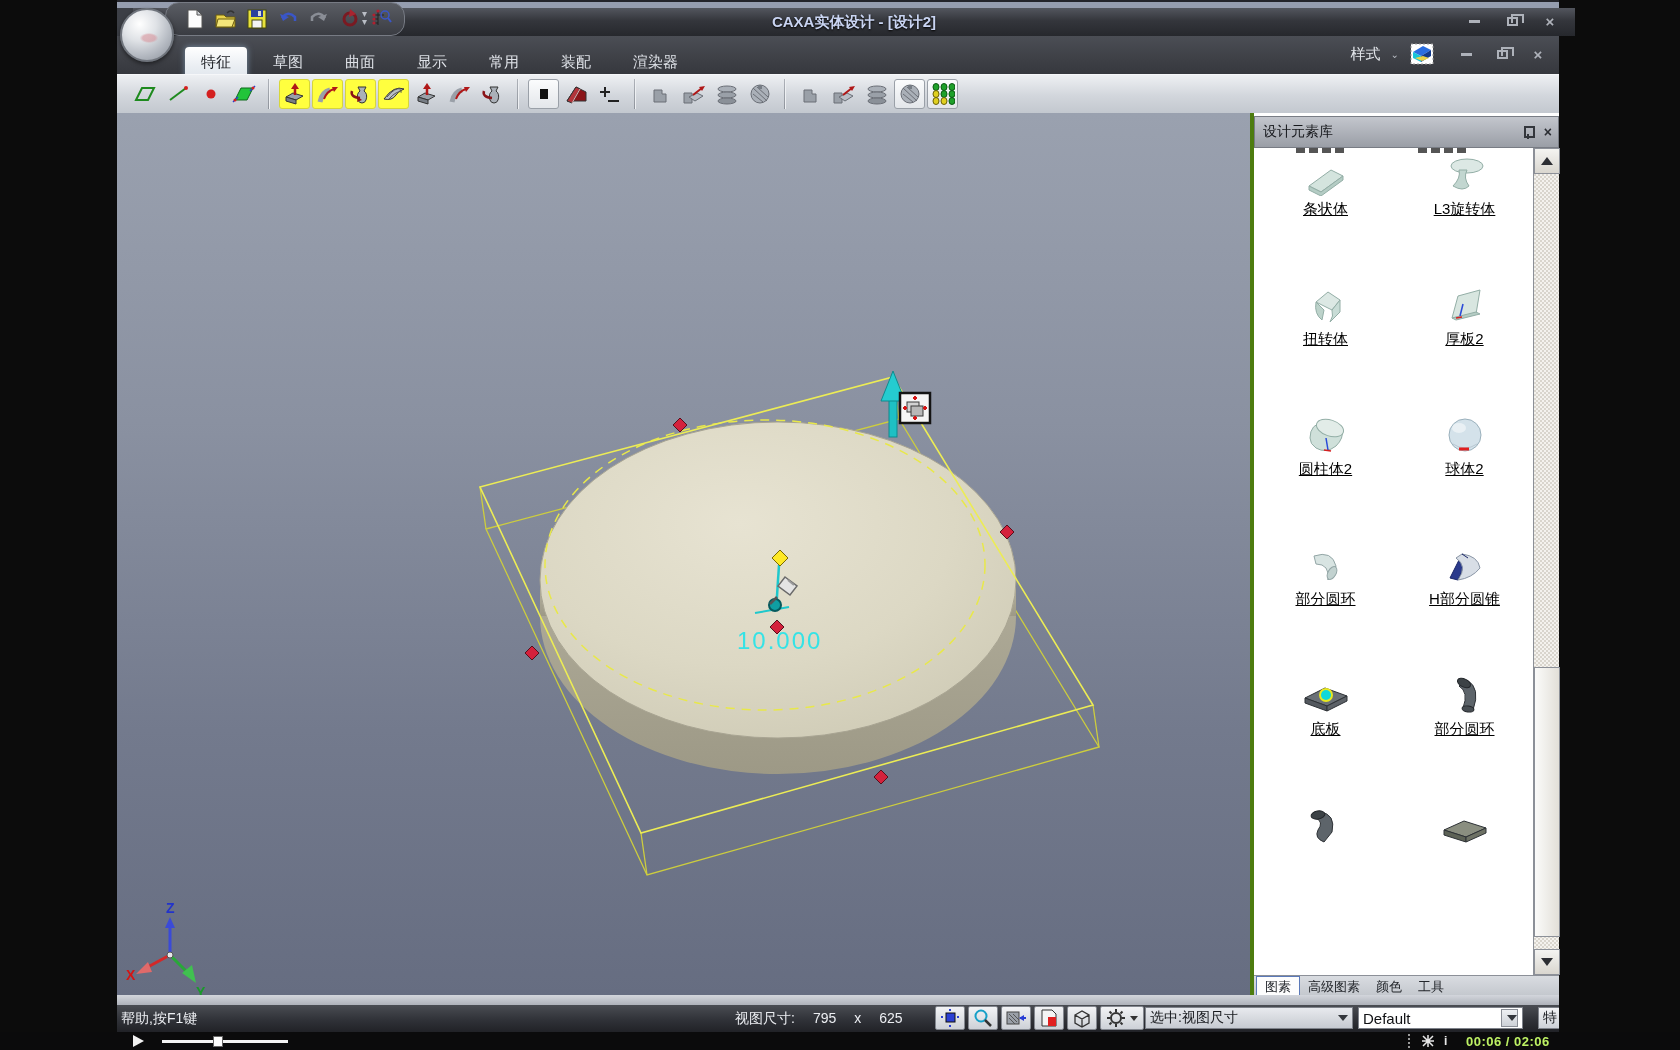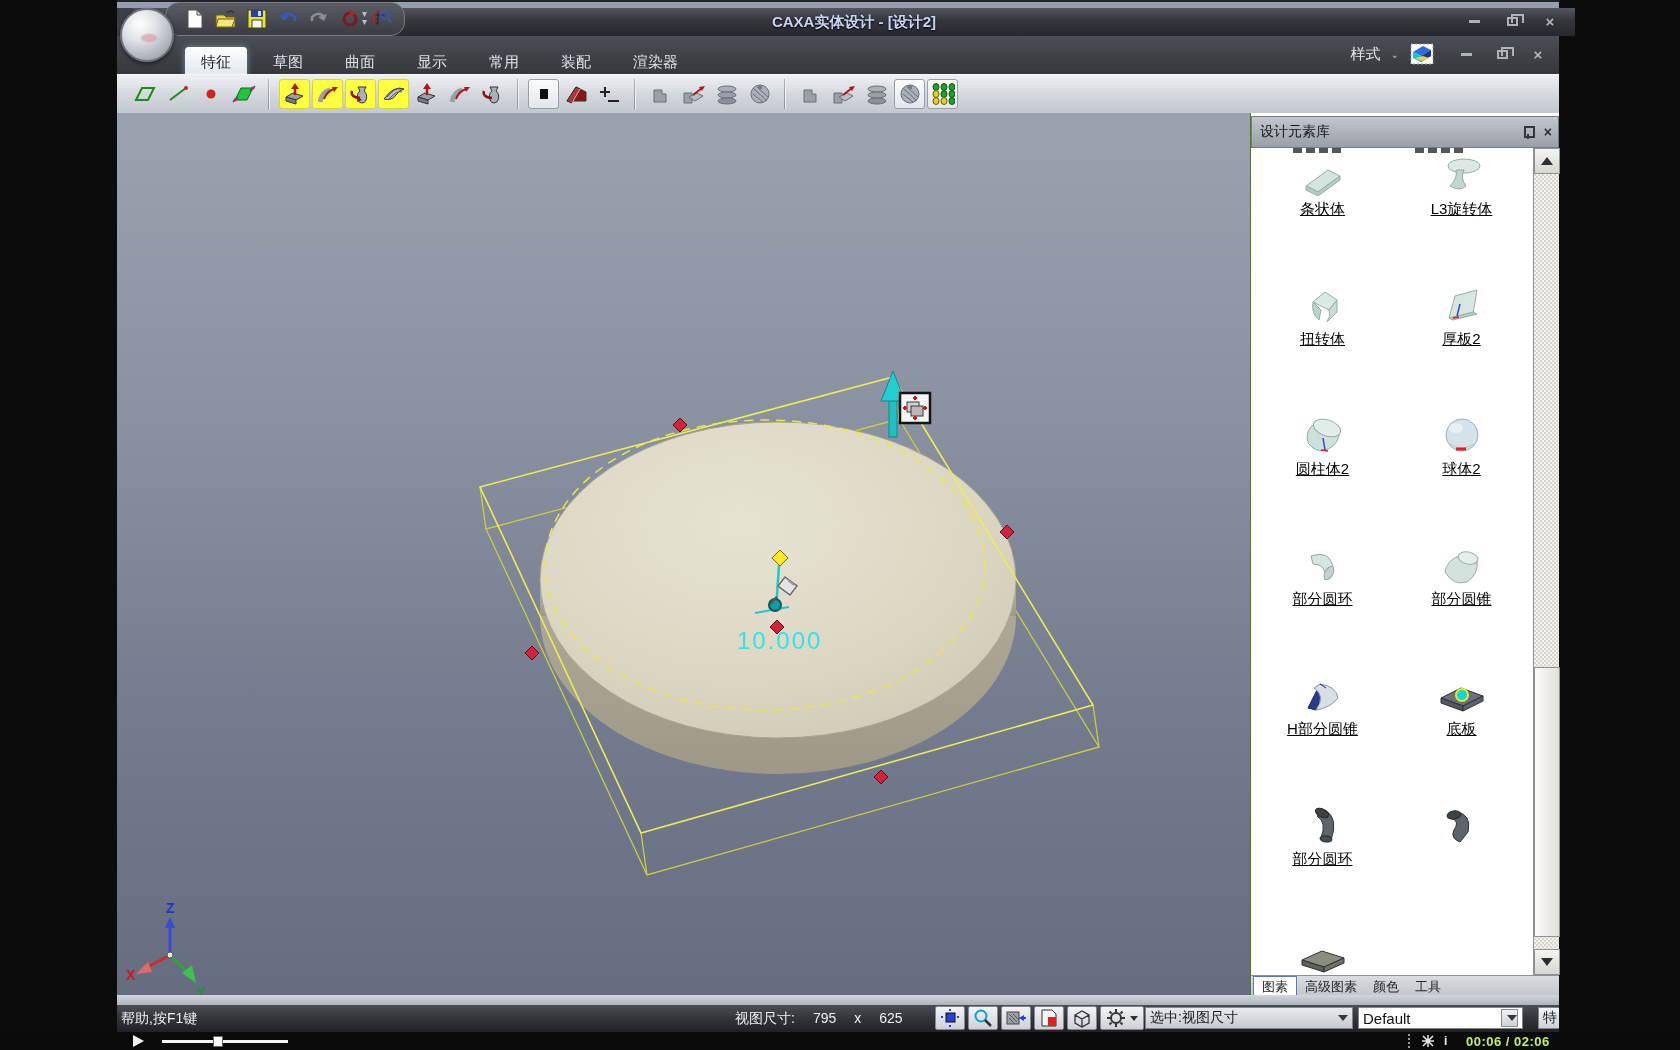--- a/index.html
+++ b/index.html
@@ -52,21 +52,21 @@
   .tbtn{width:31px;height:30px;display:flex;align-items:center;justify-content:center;border:1px solid transparent;border-radius:3px;background:transparent;}
   .tbtn.ybg{background:#ffff3f;border:1px solid #d6d63a;}
   .tbtn.raised{background:linear-gradient(180deg,#fbfcfd,#e3e6ea);border:1px solid #9aa0a8;}
 
   
   .viewport{position:absolute;left:0;top:113px;width:1133px;height:882px;
     background:linear-gradient(180deg,#9aa1af 0%,#8a91a1 35%,#737a8d 70%,#666d81 100%);overflow:hidden;}
   .bottomstrip{position:absolute;left:0;top:995px;width:100%;height:10px;background:linear-gradient(180deg,#d3d6dc,#aeb2ba);}
 
   
-  .panel{position:absolute;left:1133px;top:113px;width:309px;height:884px;background:#fff;border-left:1px solid #4d7c0f;}
+  .panel{position:absolute;left:1133px;top:113px;width:309px;height:884px;background:#fff;border-left:4px solid #4d7c0f;}
   .panel-header{position:absolute;left:0;top:3px;width:100%;height:32px;
     background:linear-gradient(180deg,#c3c6cd,#9a9ea6);border:1px solid #787c84;color:#16181c;
     font-size:14px;display:flex;align-items:center;padding:0 8px;}
   .panel-hbtns{position:absolute;right:6px;top:8px;display:flex;gap:10px;align-items:center;}
   .pin-icon{width:12px;height:14px;position:relative;}
   .pin-icon:before{content:"";position:absolute;left:2px;top:1px;width:7px;height:8px;border:2px solid #33363c;}
   .pin-icon:after{content:"";position:absolute;left:5px;top:9px;width:2px;height:5px;background:#33363c;}
   .panel-x{color:#2b2e33;font-size:14px;font-weight:bold;line-height:1;}
   .panel-body{position:absolute;left:2px;top:35px;width:278px;height:827px;background:#fff;overflow:hidden;}
   .cutrow{height:6px;overflow:hidden;display:flex;gap:70px;padding-left:40px;}
@@ -582,29 +582,20 @@
                   <path d="M8,8 q18,-6 22,10 l-8,14 q2,-16 -12,-16 z" fill="#d8e4e2" stroke="#93a6a6"></path>
                   <path d="M22,32 l8,-14" stroke="#93a6a6"></path>
                   <ellipse cx="26" cy="25" rx="4" ry="7" transform="rotate(30 26 25)" fill="#c2d2d0" stroke="#93a6a6"></ellipse>
                 </svg>
               </span>
             <span class="plabel">部分圆环</span>
           </div>
           <div class="pitem">
             <span class="picon">
                 <svg width="42" height="38">
-                  <path d="M4,24 q2,-12 14,-16 l18,4 q2,14 -10,22 q-14,4 -22,-10 z" fill="#d4e2de" stroke="#93aea6"></path>
-                  <ellipse cx="27" cy="10" rx="10" ry="6" transform="rotate(12 27 10)" fill="#e4eeea" stroke="#93aea6"></ellipse>
-                </svg>
-              </span>
-            <span class="plabel">部分圆锥</span>
-          </div>
-          <div class="pitem">
-            <span class="picon">
-                <svg width="42" height="38">
                   <path d="M6,30 l12,-24 6,4 -10,22 z" fill="#2a3a8c" stroke="#1a2668"></path>
                   <path d="M18,6 q16,2 18,14 q-8,10 -22,12 q10,-14 -2,-22 z" fill="#d8dee6" stroke="#8a96a6"></path>
                   <path d="M18,6 l6,4" stroke="#1a2668"></path>
                 </svg>
               </span>
             <span class="plabel">H部分圆锥</span>
           </div>
           <div class="pitem">
             <span class="picon">
                 <svg width="46" height="34">

